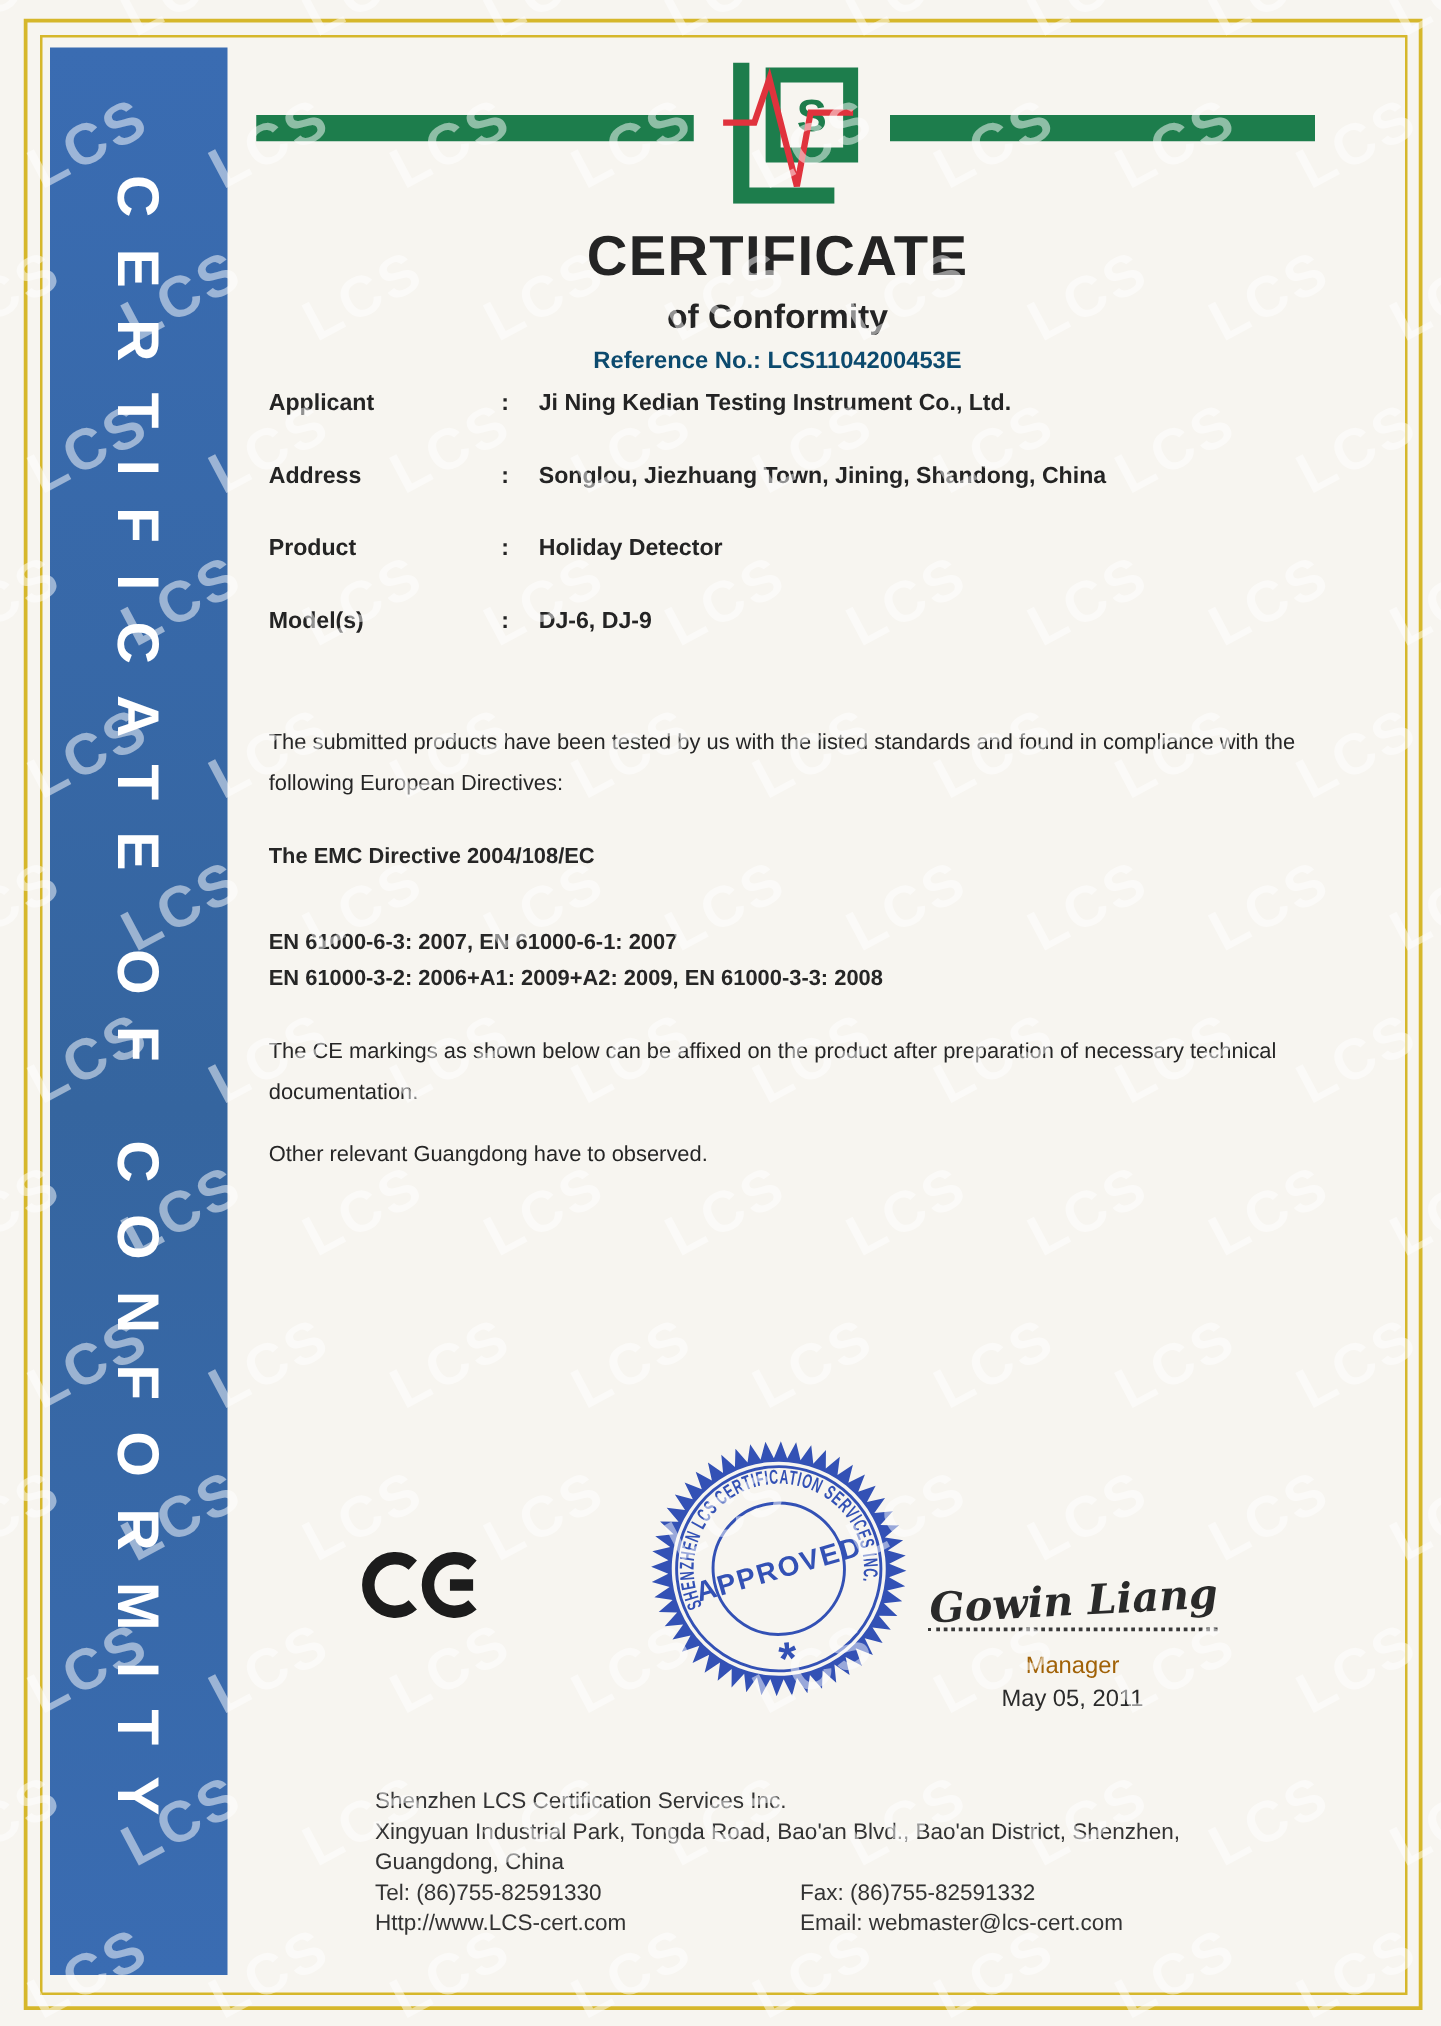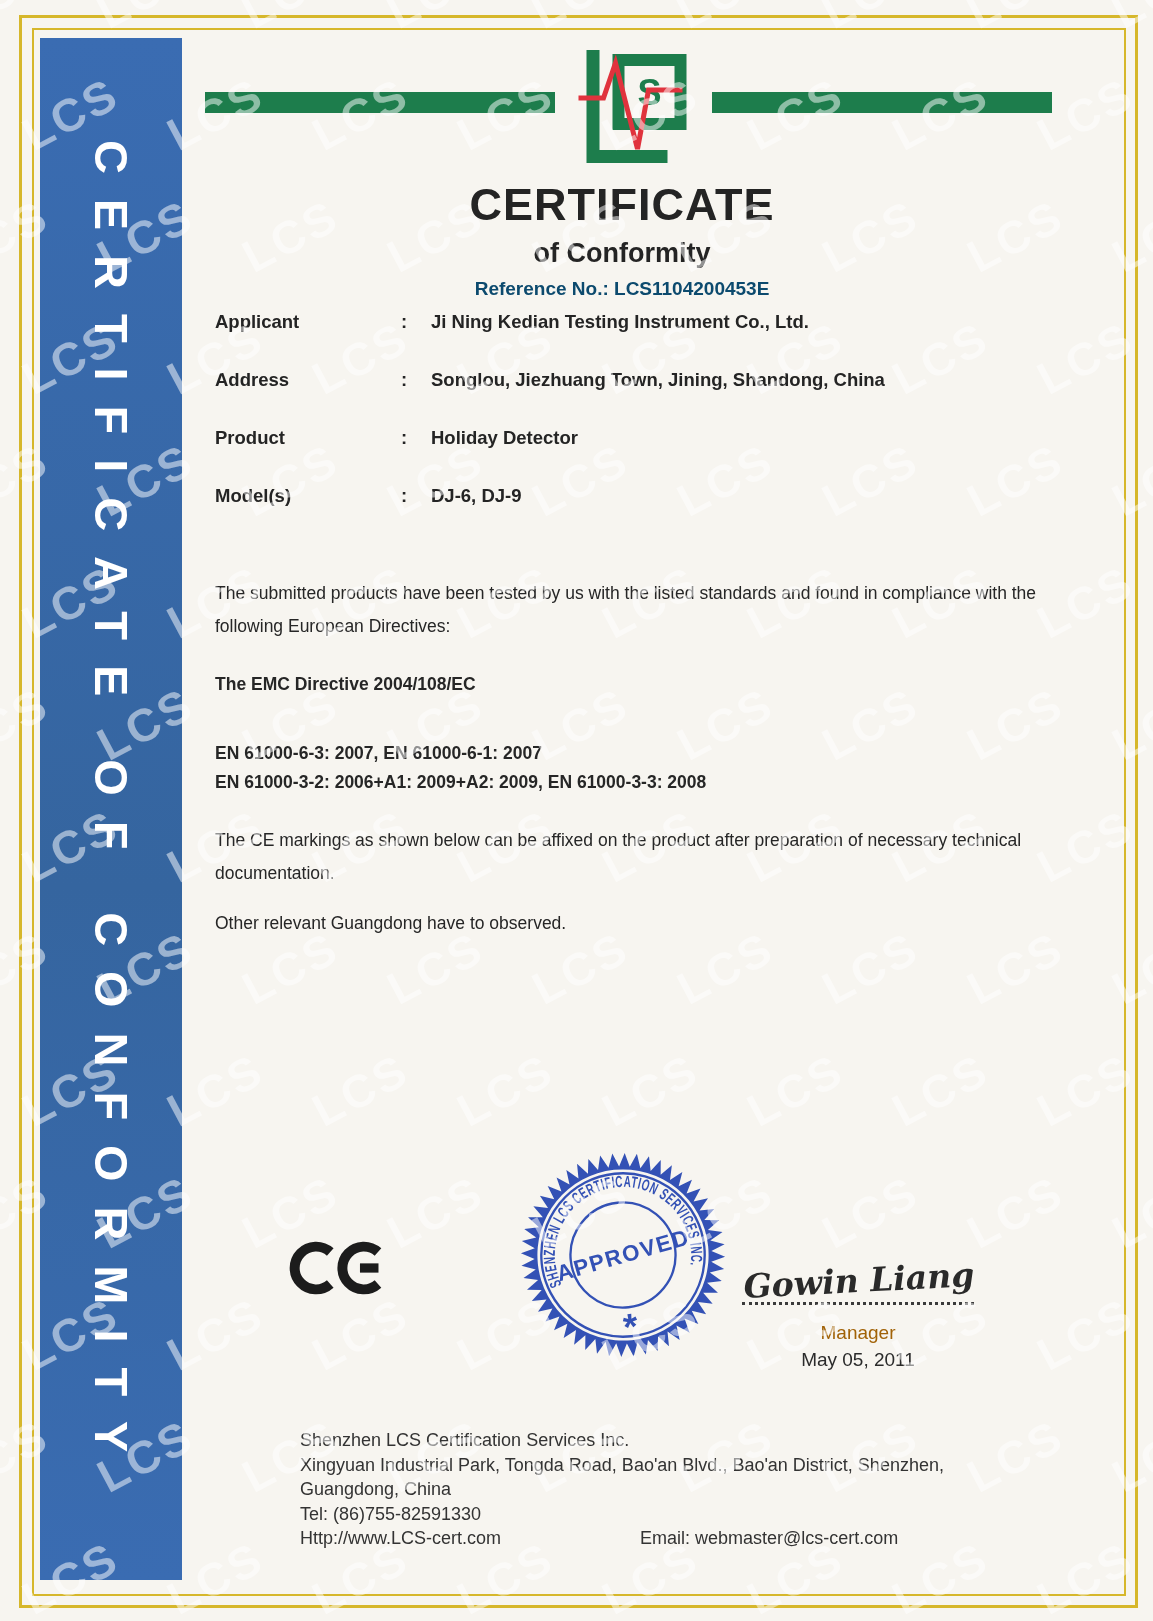--- a/index.html
+++ b/index.html
@@ -286,20 +286,21 @@
     <div class="sig-role">Manager</div>
     <div class="sig-date">May 05, 2011</div>
   </div>
 
   <div class="footer">
     <div>Shenzhen LCS Certification Services Inc.</div>
     <div>Xingyuan Industrial Park, Tongda Road, Bao'an Blvd., Bao'an District, Shenzhen,</div>
     <div>Guangdong, China</div>
     <div class="footer-cols">
       <span>Tel: (86)755-82591330</span>
+      <span>Fax: (86)755-82591332</span>
     </div>
     <div class="footer-cols">
       <span>Http://www.LCS-cert.com</span>
       <span>Email: webmaster@lcs-cert.com</span>
     </div>
   </div>
 
 </div>
 
 </body></html>

